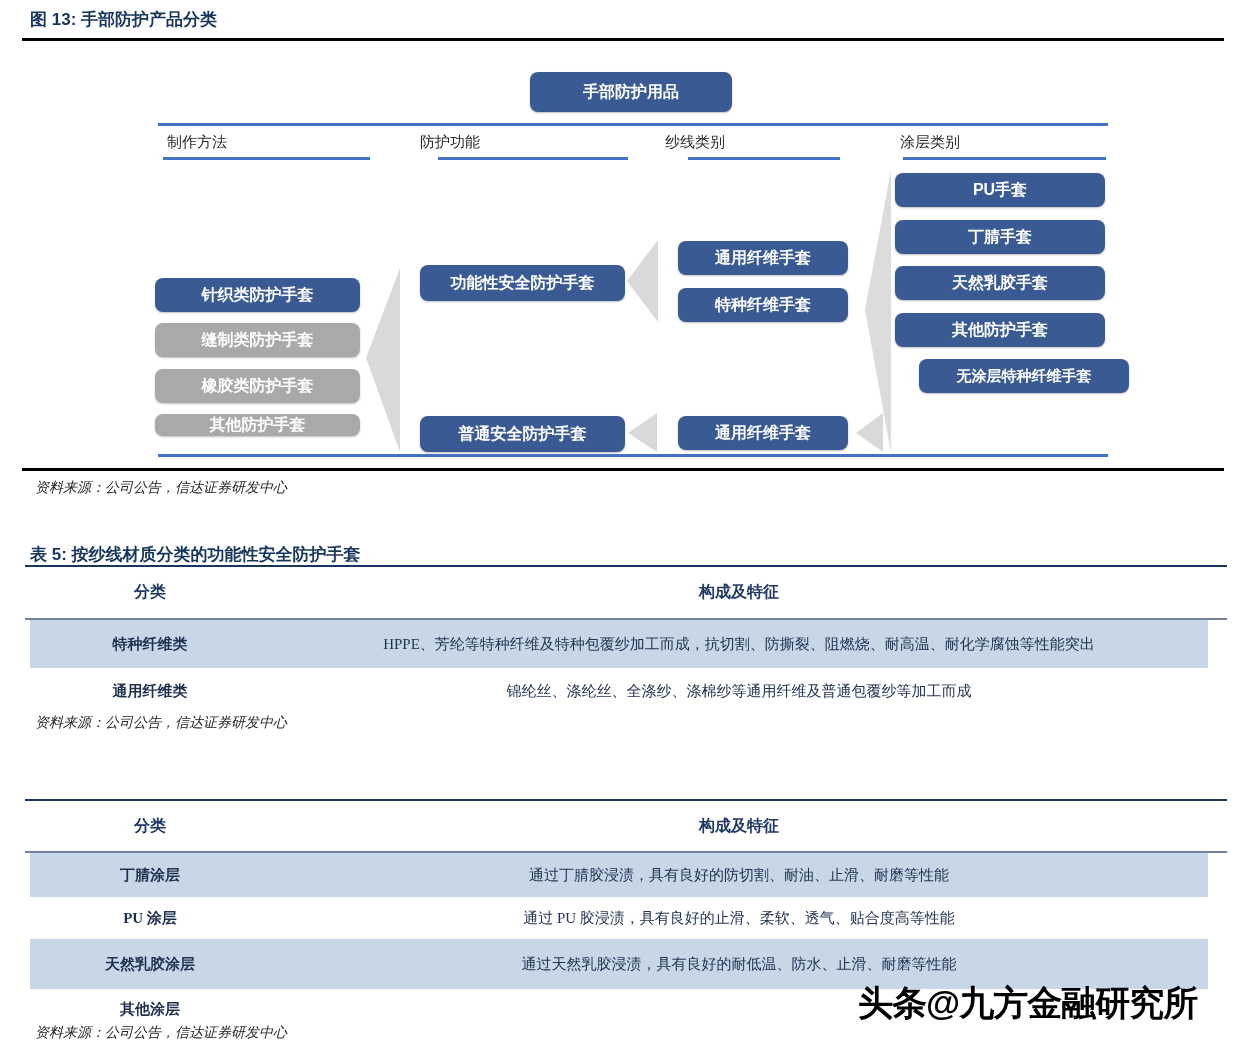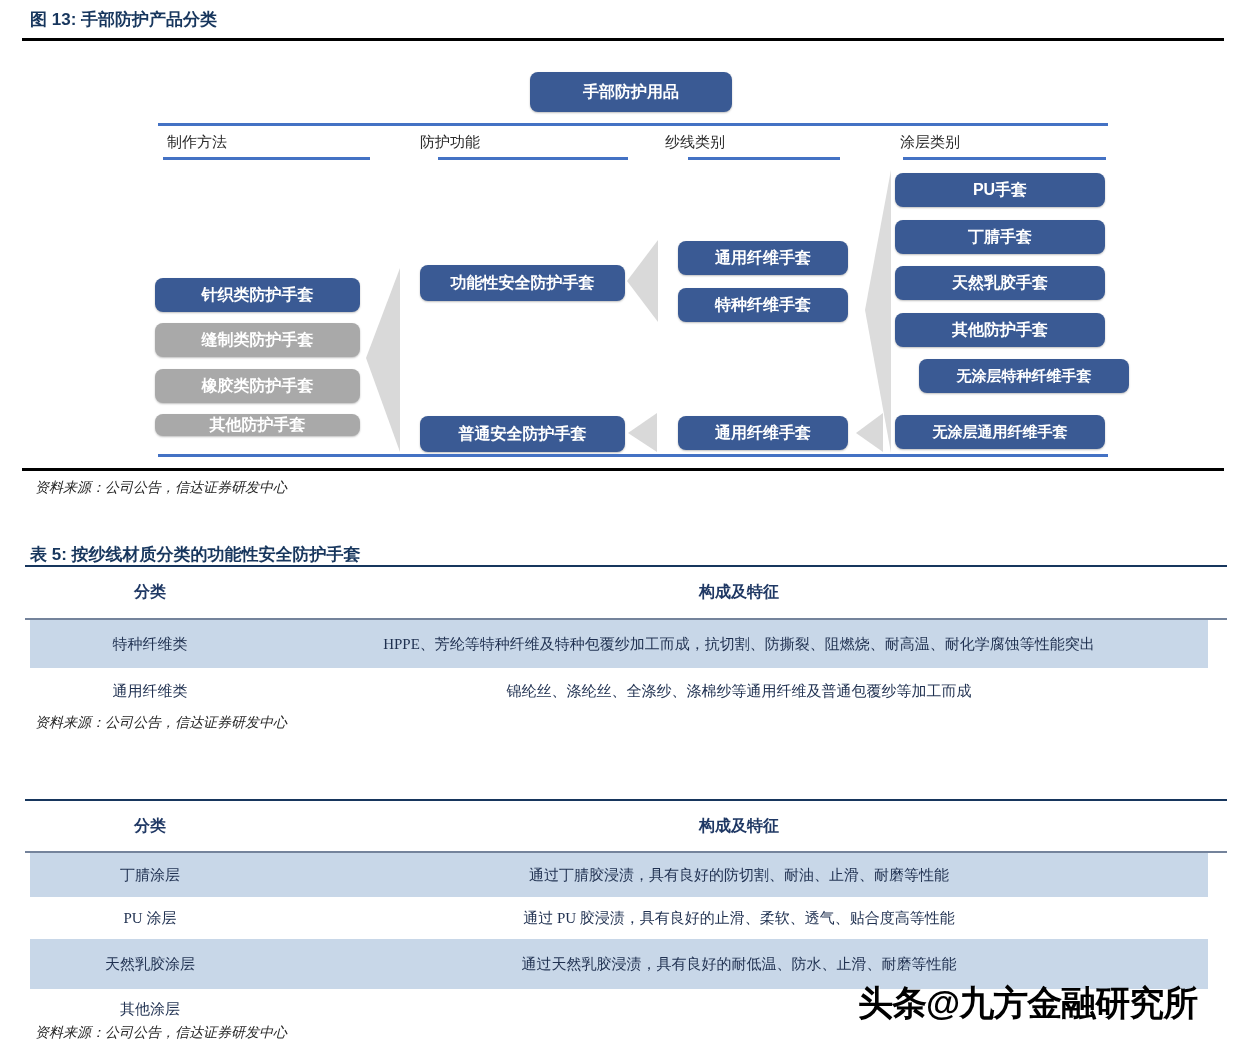--- a/index.html
+++ b/index.html
@@ -17,21 +17,21 @@
         box-shadow:0 1px 2px rgba(0,0,0,.25);}
   .blue{background:#3a5a94;}
   .gray{background:#a9a9a9;}
   .bline{position:absolute;height:3px;background:#4472c4;}
   .colhead{position:absolute;top:133px;width:200px;text-align:left;color:#2b2b2b;font-size:15px;}
   .arrows{position:absolute;left:0;top:0;pointer-events:none;}
 
   
   .tbl{position:absolute;left:30px;width:1178px;}
   .trow{display:flex;align-items:center;}
-  .tc1{width:240px;text-align:center;}
+  .tc1{width:240px;text-align:center;font-weight:bold;}
   .tc2{flex:1;text-align:center;padding:0 6px;}
   .thead-row{height:50px;}
   .thead-row .tc1,.thead-row .tc2{font-weight:bold;color:#1f3864;font-size:16px;
      font-family:"Liberation Serif",serif;}
   .body-row{font-family:"Liberation Serif",serif;color:#1f3050;font-size:15px;}
   .row-blue{background:#c8d7e8;}
   .left-desc{text-align:left;padding-left:112px;}
   .src{position:absolute;left:35px;font-style:italic;color:#262626;font-size:14px;
        font-family:"Liberation Serif",serif;}
   .watermark{position:absolute;left:858px;top:980px;color:#000;font-weight:bold;
@@ -78,21 +78,20 @@
 
   <div class="dbox blue" style="left:678px;top:241px;width:170px;height:34px;">通用纤维手套</div>
   <div class="dbox blue" style="left:678px;top:288px;width:170px;height:34px;">特种纤维手套</div>
   <div class="dbox blue" style="left:678px;top:416px;width:170px;height:34px;">通用纤维手套</div>
 
   <div class="dbox blue" style="left:895px;top:173px;width:210px;height:34px;">PU手套</div>
   <div class="dbox blue" style="left:895px;top:220px;width:210px;height:34px;">丁腈手套</div>
   <div class="dbox blue" style="left:895px;top:266px;width:210px;height:34px;">天然乳胶手套</div>
   <div class="dbox blue" style="left:895px;top:313px;width:210px;height:34px;">其他防护手套</div>
   <div class="dbox blue" style="left:919px;top:359px;width:210px;height:34px;font-size:15px;">无涂层特种纤维手套</div>
-  <div class="dbox blue" style="left:895px;top:415px;width:210px;height:34px;font-size:15px;">无涂层通用纤维手套</div>
 
   <div class="bline" style="left:158px;top:454px;width:950px;"></div>
   <div class="rule-black" style="top:468px"></div>
   <div class="src" style="top:479px">资料来源：公司公告，信达证券研发中心</div>
 
   <div class="sec-title" style="top:543px">表 5: 按纱线材质分类的功能性安全防护手套</div>
   <div class="navy-line" style="top:565px"></div>
 
   <div class="tbl" style="top:567px">
     <div class="trow thead-row">

